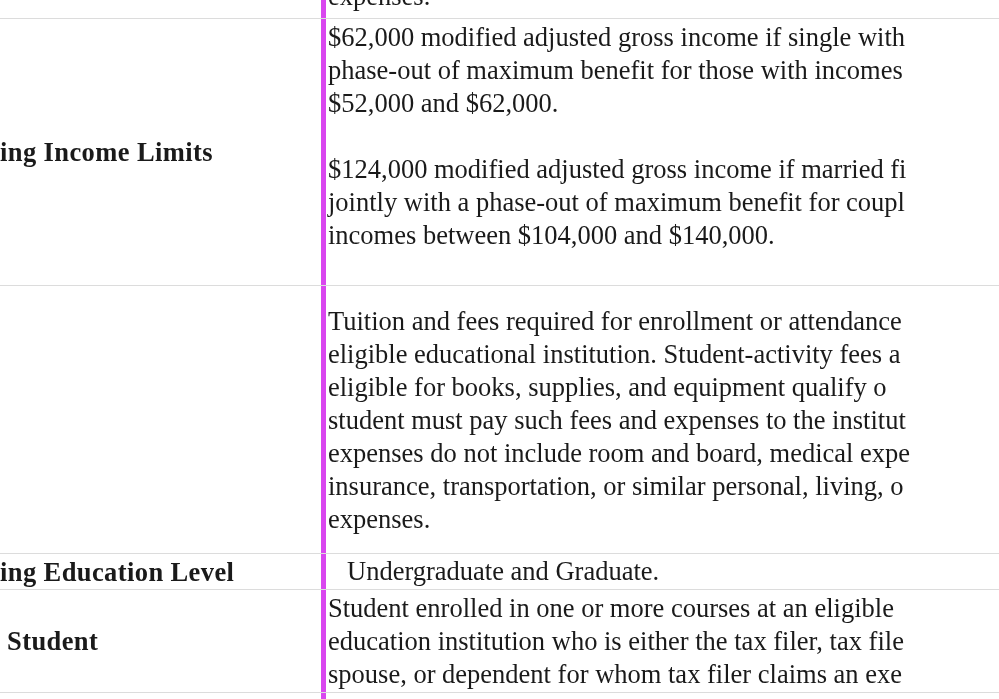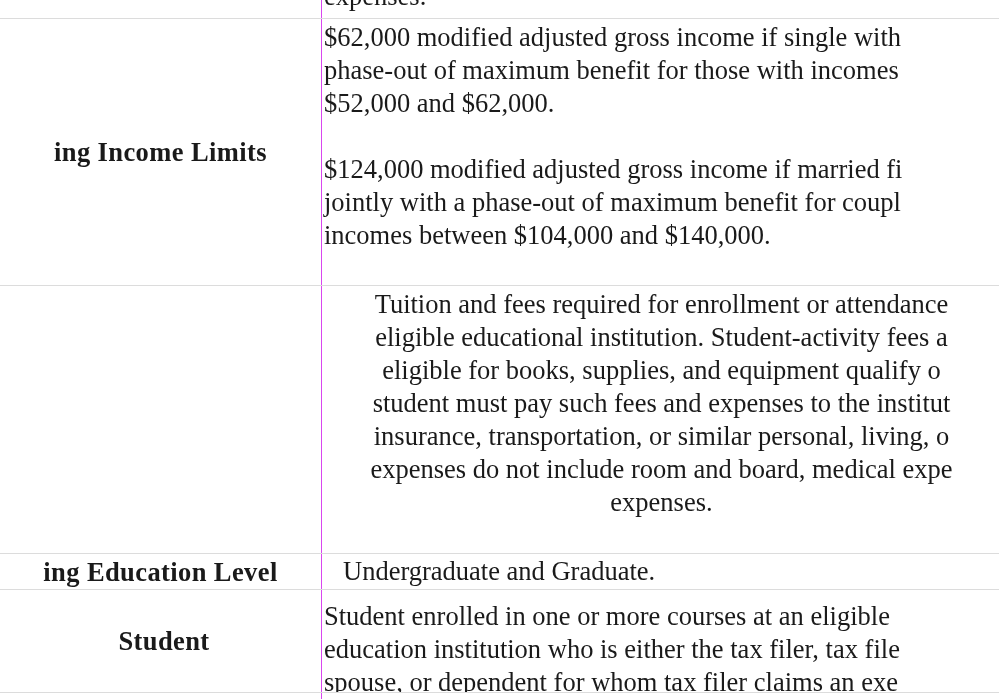--- a/index.html
+++ b/index.html
@@ -23,35 +23,35 @@
       left: 0;
       width: 999px;
       border-top: 1px solid #dcdcdc;
     }
     .label-cell {
       position: absolute;
       left: 0; top: 0; bottom: 0;
       width: 321px;
       display: flex;
       align-items: center;
-      justify-content: center;
+      justify-content: flex-start;
       overflow: hidden;
     }
     .label-text {
       font-weight: bold;
       font-size: 26.5px;
       letter-spacing: 0.4px;
       white-space: nowrap;
       line-height: 33px;
     }
     .value-cell {
       position: absolute;
       left: 321px; top: 0; bottom: 0;
       right: 0;
-      border-left: 1px solid #d946ef;
+      border-left: 5px solid #d946ef;
       overflow: hidden;
     }
     .value-text {
       font-size: 26.5px;
       line-height: 33px;
       white-space: nowrap;
       padding-left: 2px;
     }
     .para-gap { height: 33px; }
   </style>
@@ -79,27 +79,27 @@
         <div class="para-gap"></div>
         <div class="value-text">$124,000 modified adjusted gross income if married fi</div>
         <div class="value-text">jointly with a phase-out of maximum benefit for coupl</div>
         <div class="value-text">incomes between $104,000 and $140,000.</div>
       </div>
     </div>
   </div>
 
   <div class="row" style="top:285px; height:268px;">
     <div class="value-cell">
-      <div style="margin-top:2px;text-align:center;">
+      <div style="margin-top:19px;">
         <div class="value-text">Tuition and fees required for enrollment or attendance</div>
         <div class="value-text">eligible educational institution. Student-activity fees a</div>
         <div class="value-text">eligible for books, supplies, and equipment qualify o</div>
         <div class="value-text">student must pay such fees and expenses to the institut</div>
+        <div class="value-text">expenses do not include room and board, medical expe</div>
         <div class="value-text">insurance, transportation, or similar personal, living, o</div>
-        <div class="value-text">expenses do not include room and board, medical expe</div>
         <div class="value-text">expenses.</div>
       </div>
     </div>
   </div>
 
   <div class="row" style="top:553px; height:36px;">
     <div class="label-cell">
       <span class="label-text">ing Education Level</span>
     </div>
     <div class="value-cell">
@@ -107,21 +107,21 @@
         <div class="value-text">Undergraduate and Graduate.</div>
       </div>
     </div>
   </div>
 
   <div class="row" style="top:589px; height:103px;">
     <div class="label-cell">
       <span class="label-text" style="white-space:pre;"> Student</span>
     </div>
     <div class="value-cell">
-      <div style="margin-top:10px;">
+      <div style="margin-top:2px;">
         <div class="value-text">Student enrolled in one or more courses at an eligible</div>
         <div class="value-text">education institution who is either the tax filer, tax file</div>
         <div class="value-text">spouse, or dependent for whom tax filer claims an exe</div>
       </div>
     </div>
   </div>
 
   <div class="row" style="top:692px; height:10px;">
     <div class="label-cell"></div>
     <div class="value-cell"></div>

